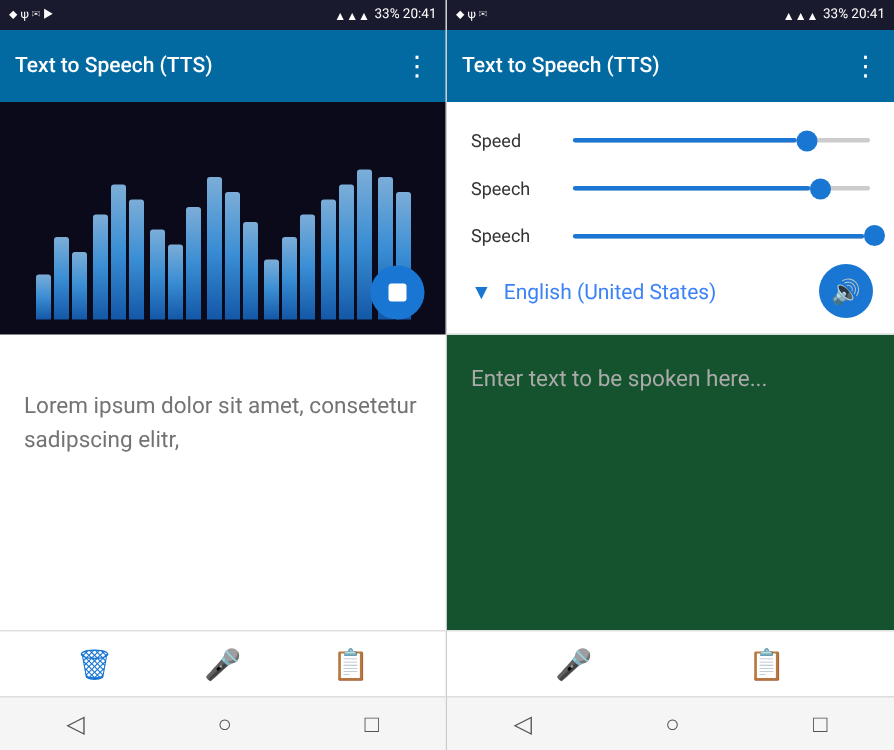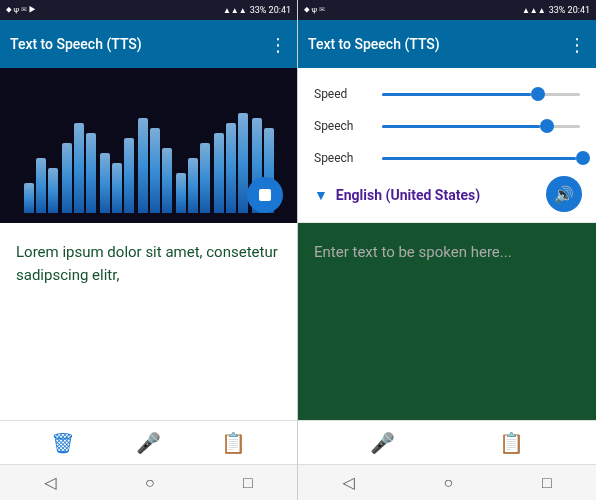--- a/index.html
+++ b/index.html
@@ -99,23 +99,23 @@
     .stop-icon {
       width: 12px;
       height: 12px;
       background: #fff;
       border-radius: 2px;
     }
 
     
     .text-area {
       flex: 1;
-      padding: 18px 16px;
+      padding: 36px 16px;
       font-size: 15px;
-      color: #14532d;
+      color: #737373;
       line-height: 1.5;
       background: #fff;
       overflow: hidden;
     }
 
     
     .bottom-toolbar {
       height: 44px;
       background: #fff;
       border-top: 1px solid #e0e0e0;
@@ -201,22 +201,22 @@
       align-items: center;
       gap: 8px;
       margin-top: 4px;
     }
     .dropdown-arrow {
       color: #1976d2;
       font-size: 14px;
     }
     .language-text {
       font-size: 14px;
-      color: #4c1d95;
-      font-weight: 700;
+      color: #3b82f6;
+      font-weight: 400;
     }
     .speaker-btn {
       position: absolute;
       right: 14px;
       bottom: 10px;
       width: 36px;
       height: 36px;
       border-radius: 50%;
       background: #1976d2;
       display: flex;

